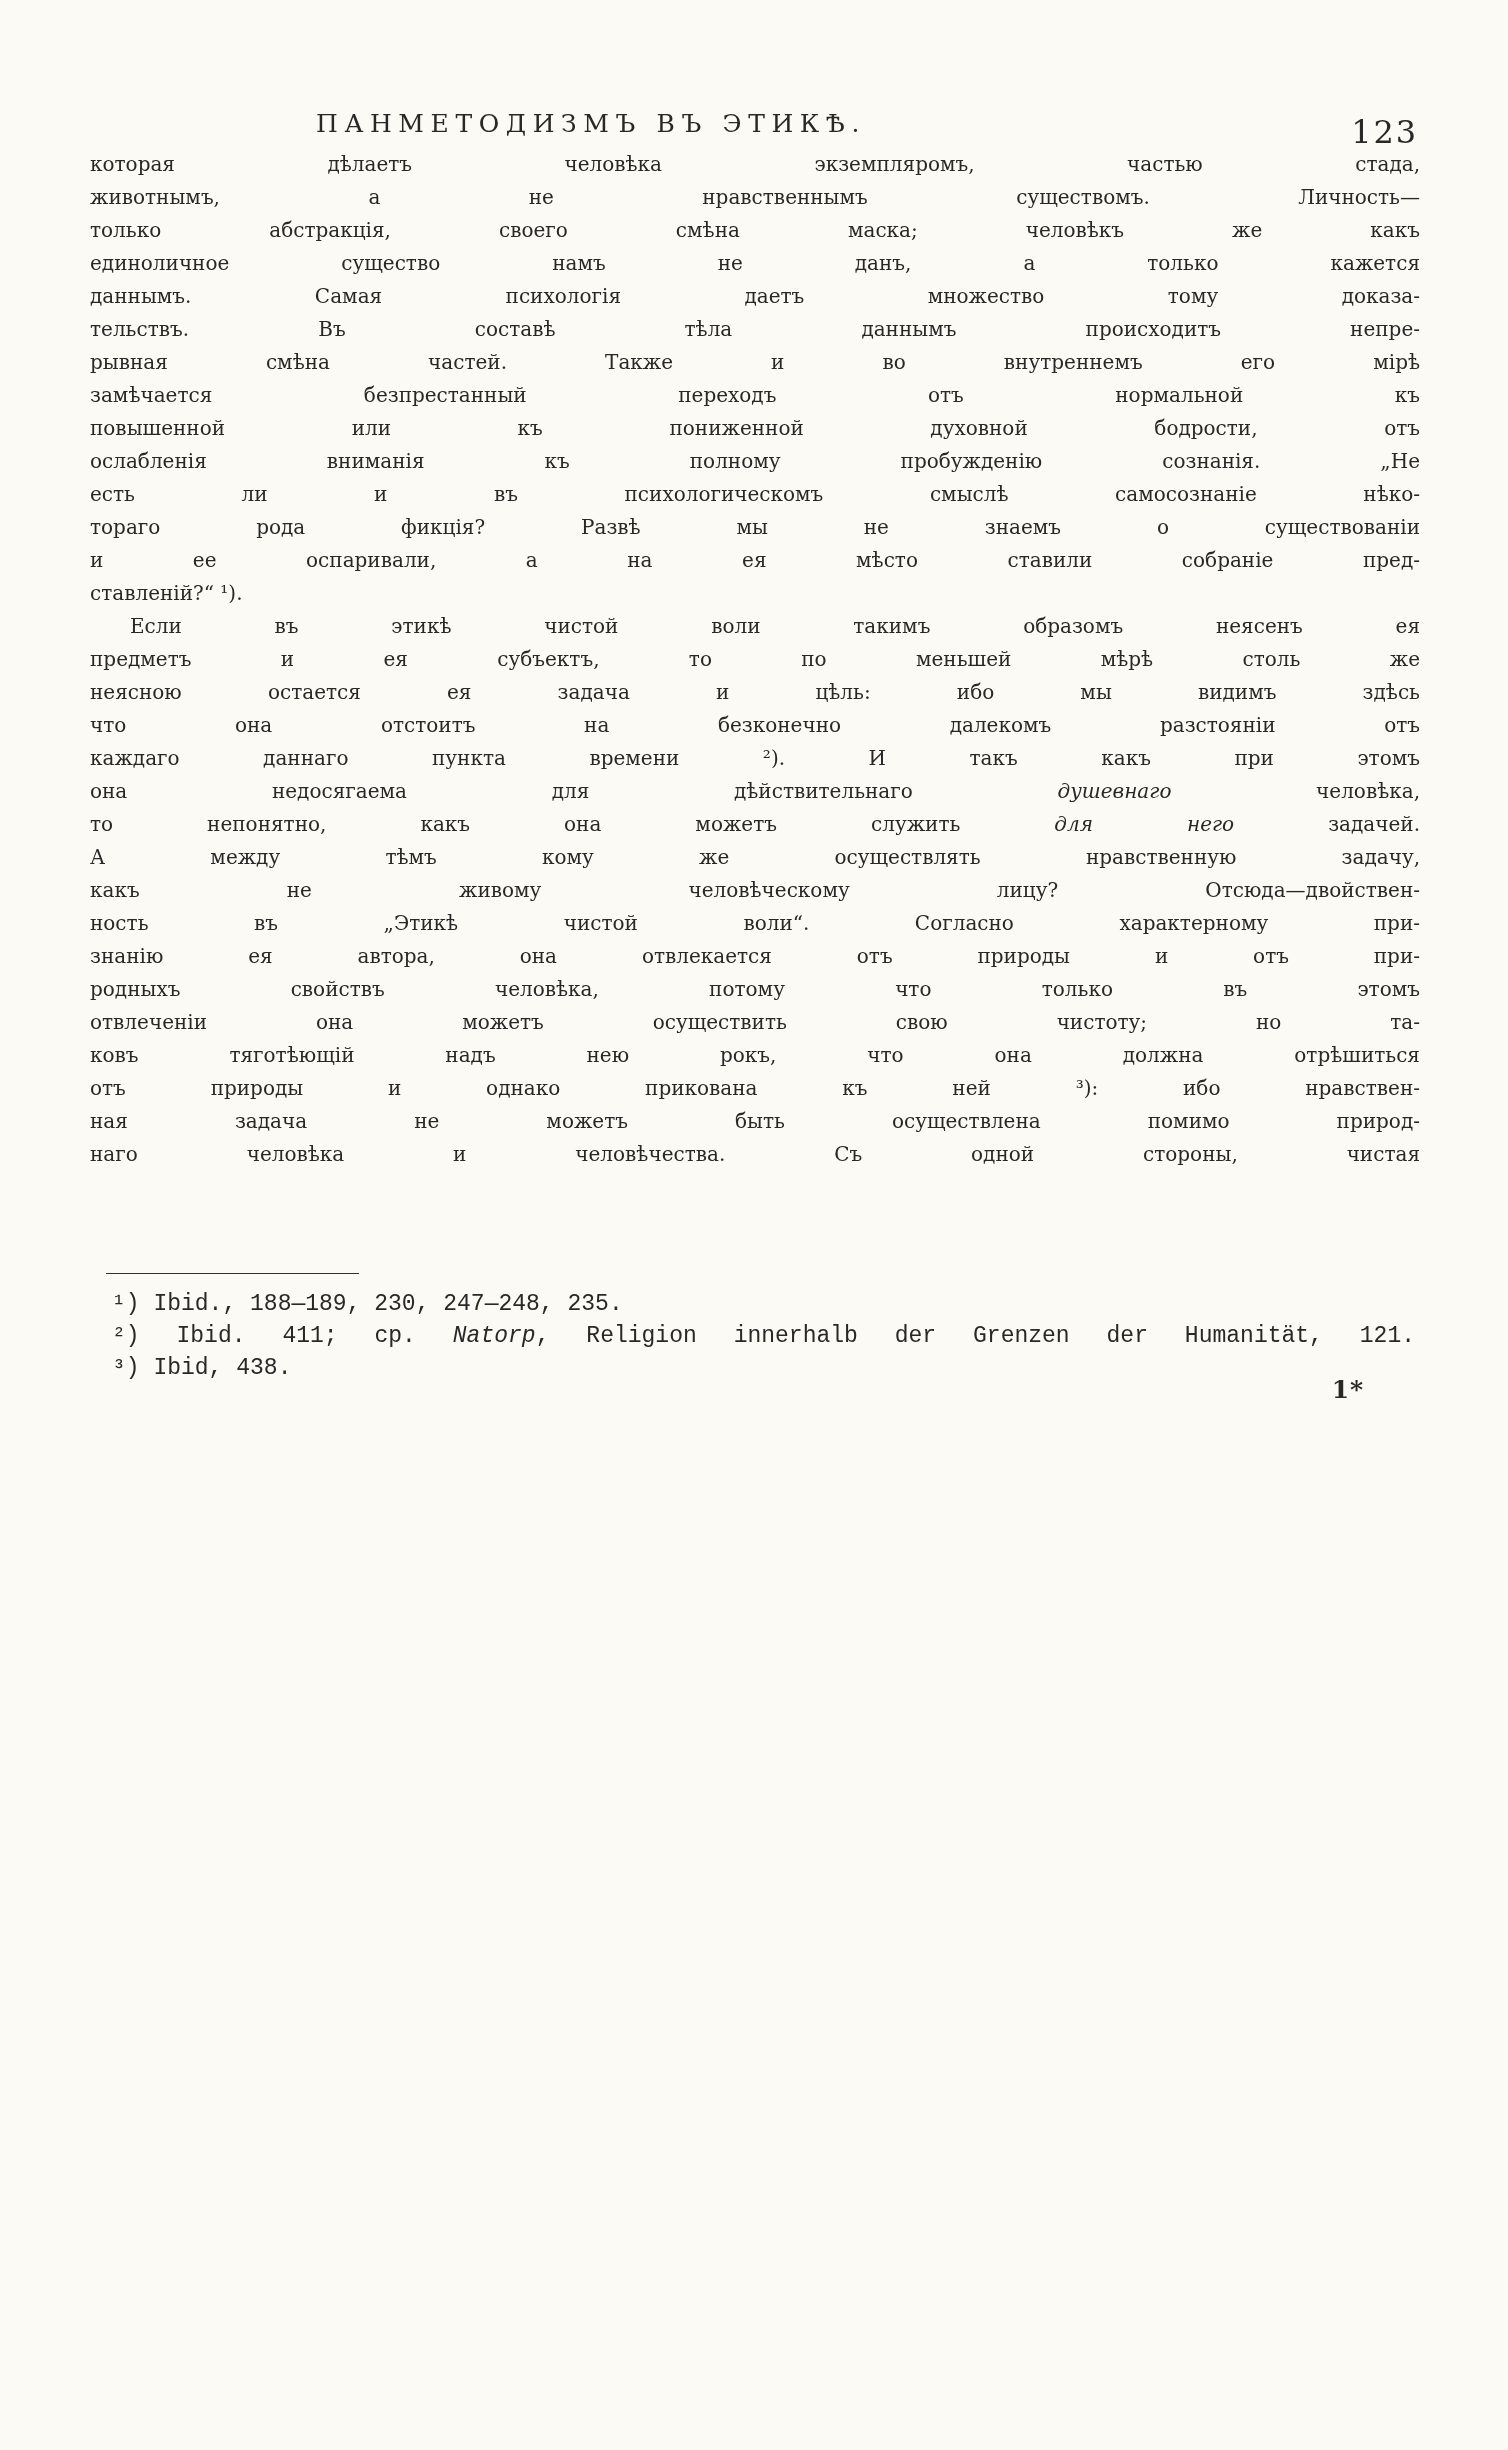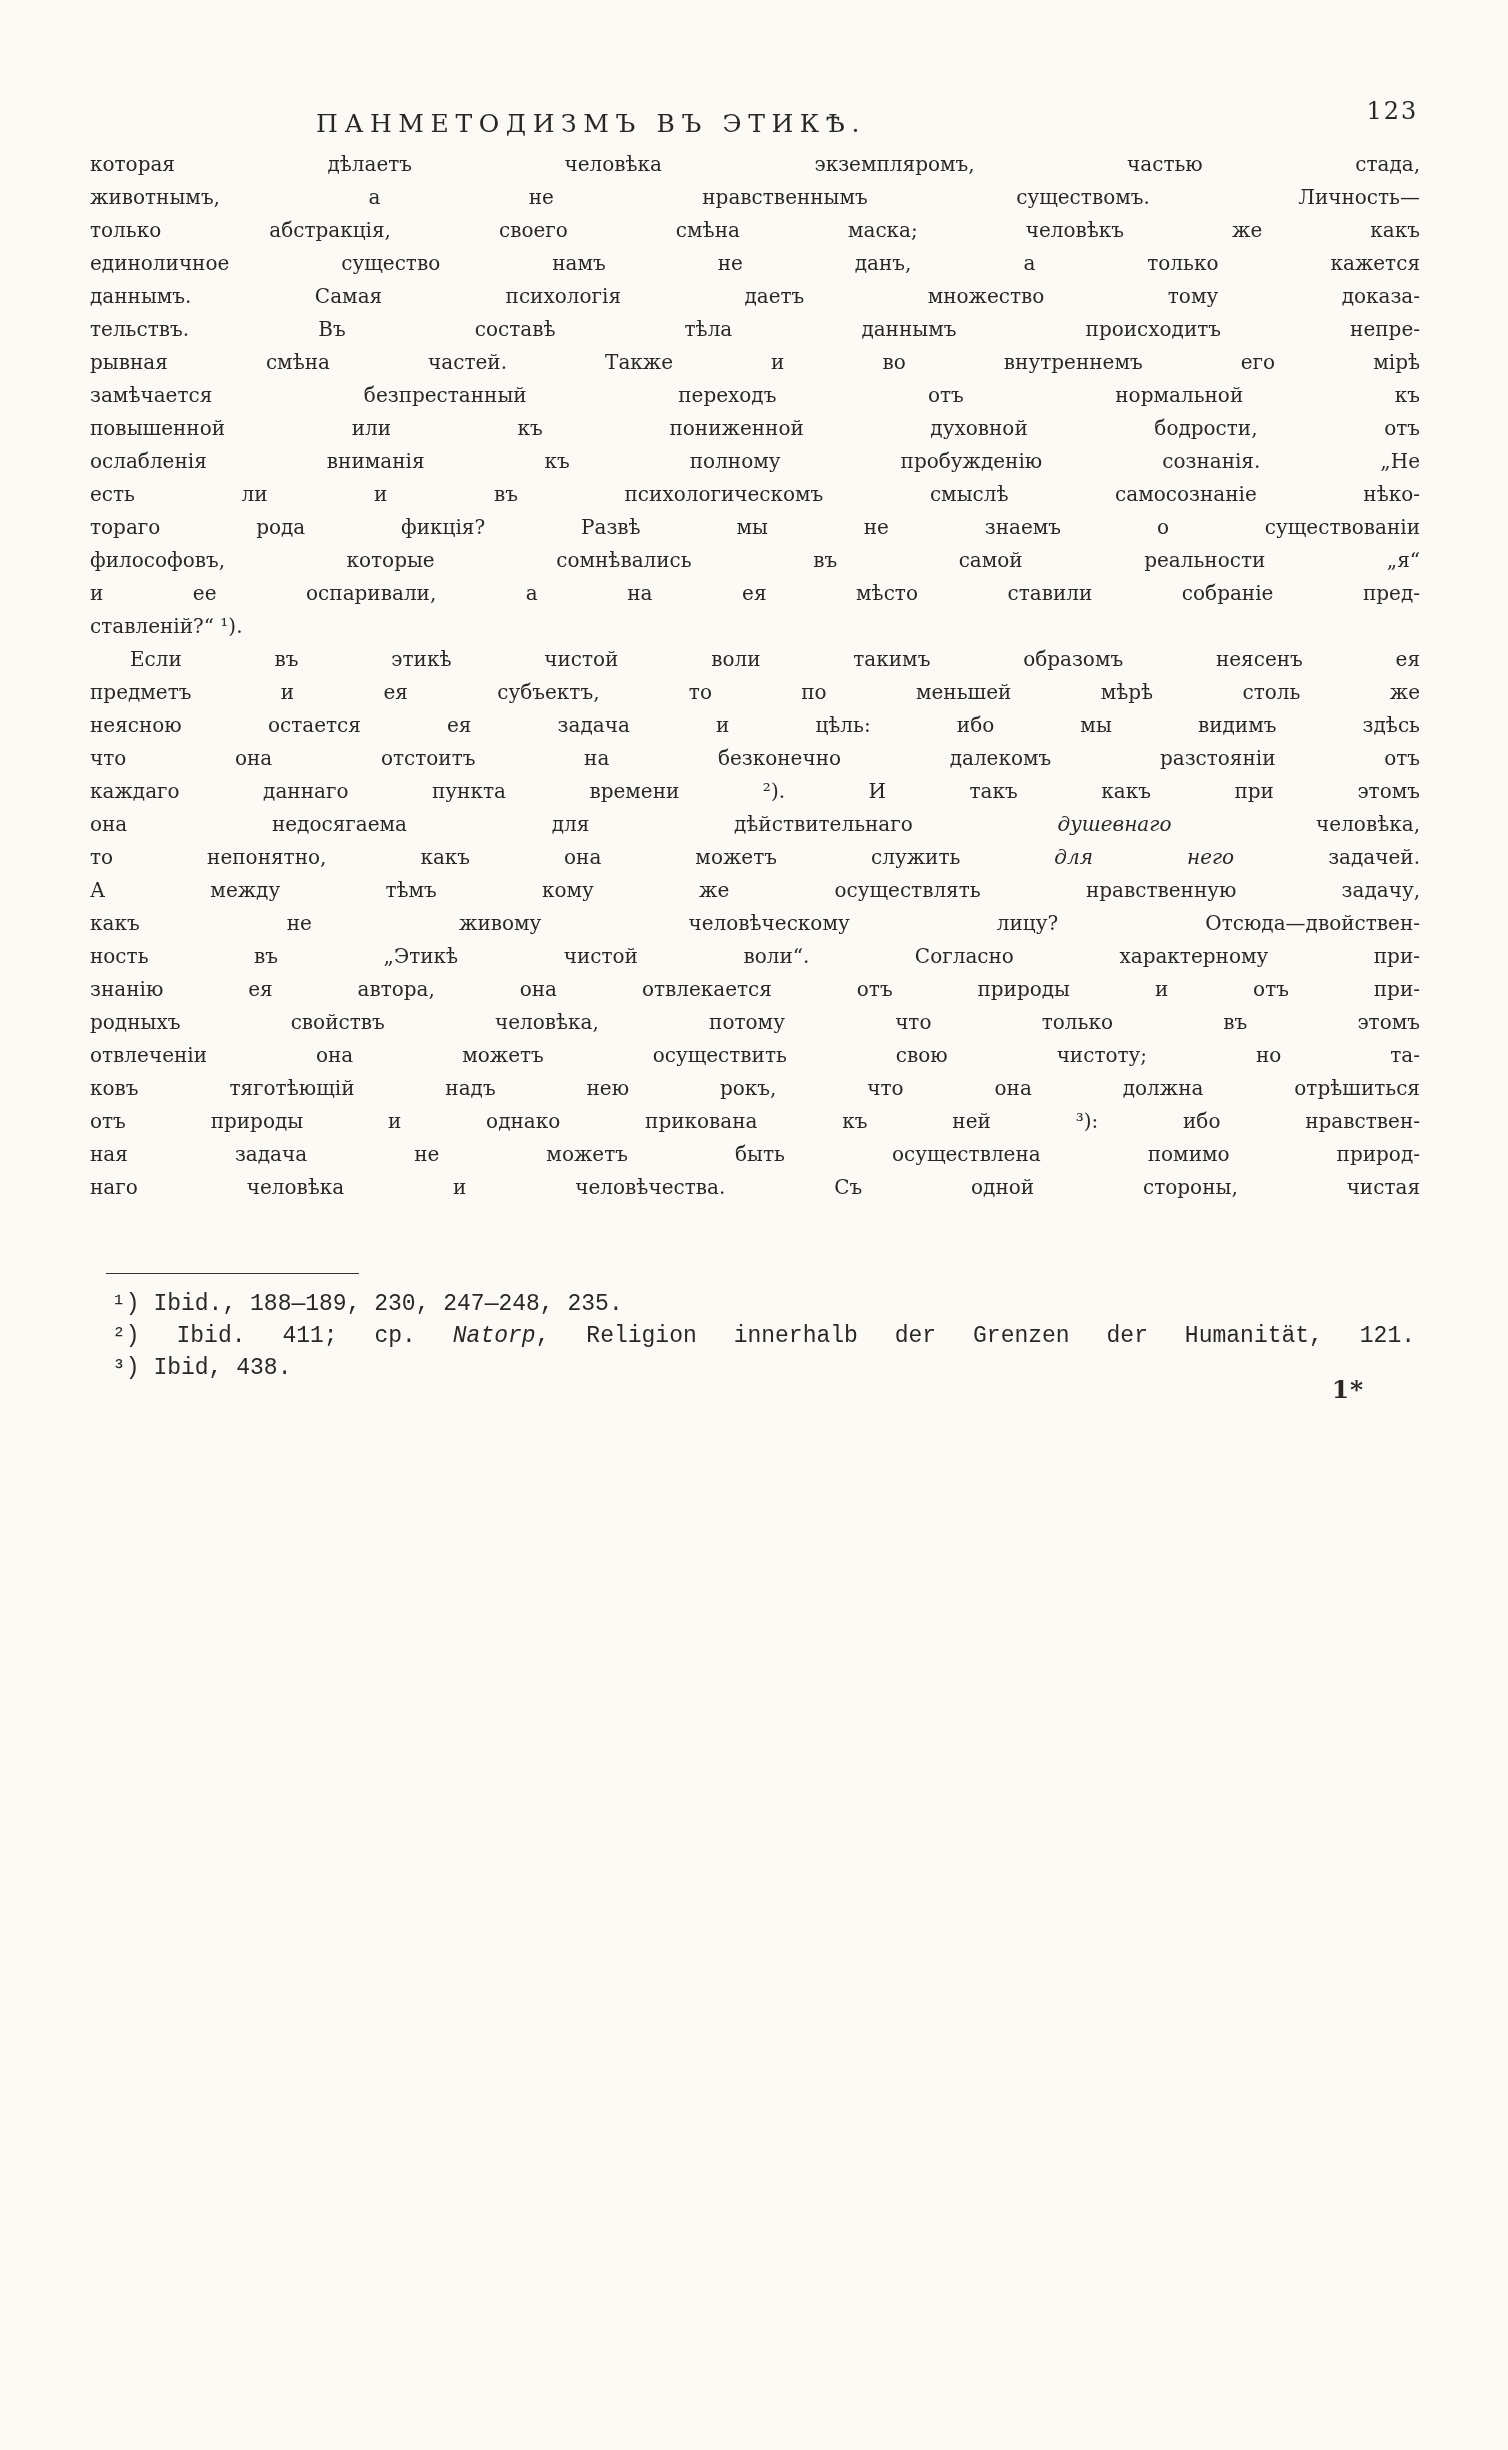--- a/index.html
+++ b/index.html
@@ -24,22 +24,22 @@
     position: absolute;
     left: 226px;
     top: 12px;
     font-size: 25px;
     letter-spacing: 6.6px;
     white-space: nowrap;
   }
   .page-number {
     position: absolute;
     right: 1.9px;
-    top: 0;
-    font-size: 24px;
+    top: 16px;
+    font-size: 32px;
     letter-spacing: 1.9px;
   }
   .body-text {
     position: absolute;
     top: 148px;
     left: 90px;
     width: 1330px;
     font-size: 20px;
   }
   .line {
@@ -100,21 +100,20 @@
       <div class="line"><span>только абстракція, своего смѣна маска; человѣкъ же какъ</span></div>
       <div class="line"><span>единоличное существо намъ не данъ, а только кажется</span></div>
       <div class="line"><span>даннымъ. Самая психологія даетъ множество тому доказа-</span></div>
       <div class="line"><span>тельствъ. Въ составѣ тѣла даннымъ происходитъ непре-</span></div>
       <div class="line"><span>рывная смѣна частей. Также и во внутреннемъ его мірѣ</span></div>
       <div class="line"><span>замѣчается безпрестанный переходъ отъ нормальной къ</span></div>
       <div class="line"><span>повышенной или къ пониженной духовной бодрости, отъ</span></div>
       <div class="line"><span>ослабленія вниманія къ полному пробужденію сознанія. „Не</span></div>
       <div class="line"><span>есть ли и въ психологическомъ смыслѣ самосознаніе нѣко-</span></div>
       <div class="line"><span>тораго рода фикція? Развѣ мы не знаемъ о существованіи</span></div>
-      <div class="line"><span>философовъ, которые сомнѣвались въ самой реальности „я“</span></div>
       <div class="line"><span>и ее оспаривали, а на ея мѣсто ставили собраніе пред-</span></div>
       <div class="line last"><span>ставленій?“ ¹).</span></div>
       <div class="line indent"><span>Если въ этикѣ чистой воли такимъ образомъ неясенъ ея</span></div>
       <div class="line"><span>предметъ и ея субъектъ, то по меньшей мѣрѣ столь же</span></div>
       <div class="line"><span>неясною остается ея задача и цѣль: ибо мы видимъ здѣсь</span></div>
       <div class="line"><span>что она отстоитъ на безконечно далекомъ разстояніи отъ</span></div>
       <div class="line"><span>каждаго даннаго пункта времени ²). И такъ какъ при этомъ</span></div>
       <div class="line"><span>она недосягаема для дѣйствительнаго </span><span class="it">душевнаго</span><span> человѣка,</span></div>
       <div class="line"><span>то непонятно, какъ она можетъ служить </span><span class="it">для него</span><span> задачей.</span></div>
       <div class="line"><span>А между тѣмъ кому же осуществлять нравственную задачу,</span></div>

